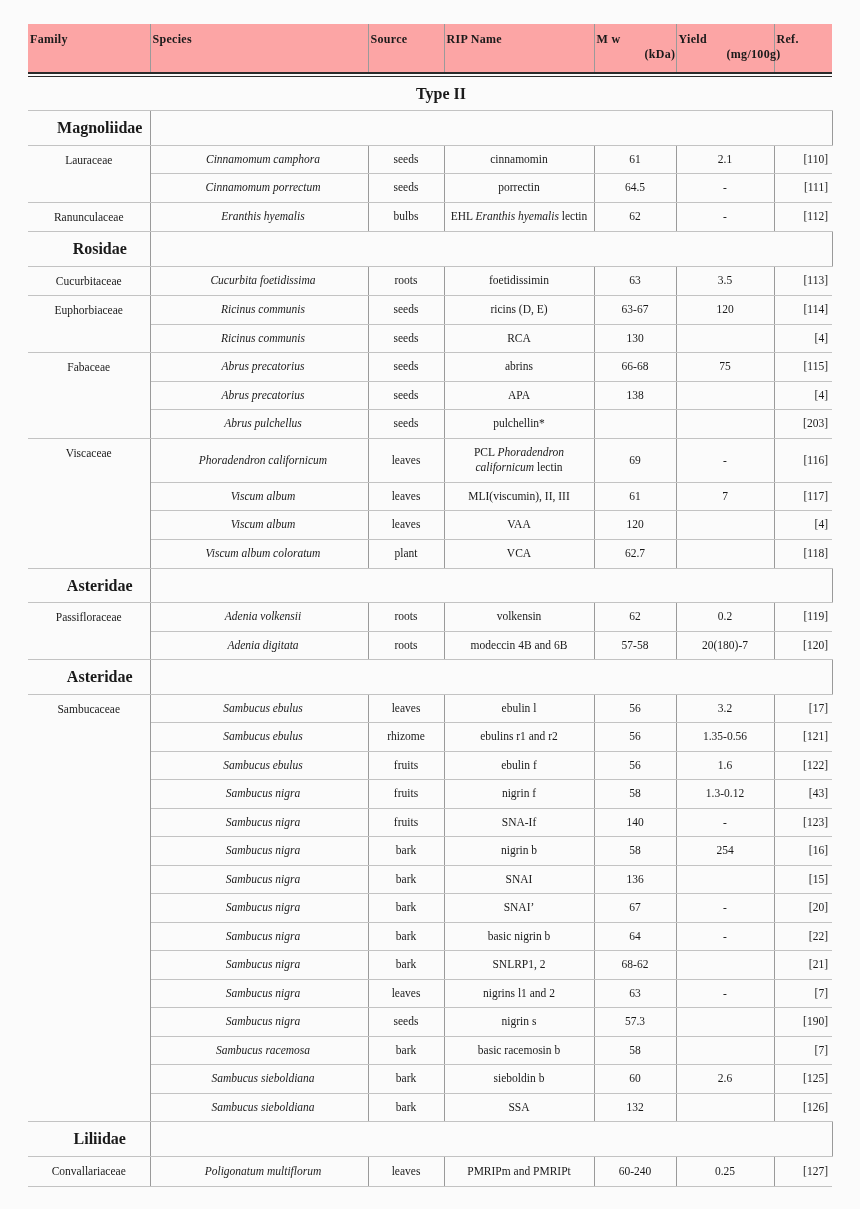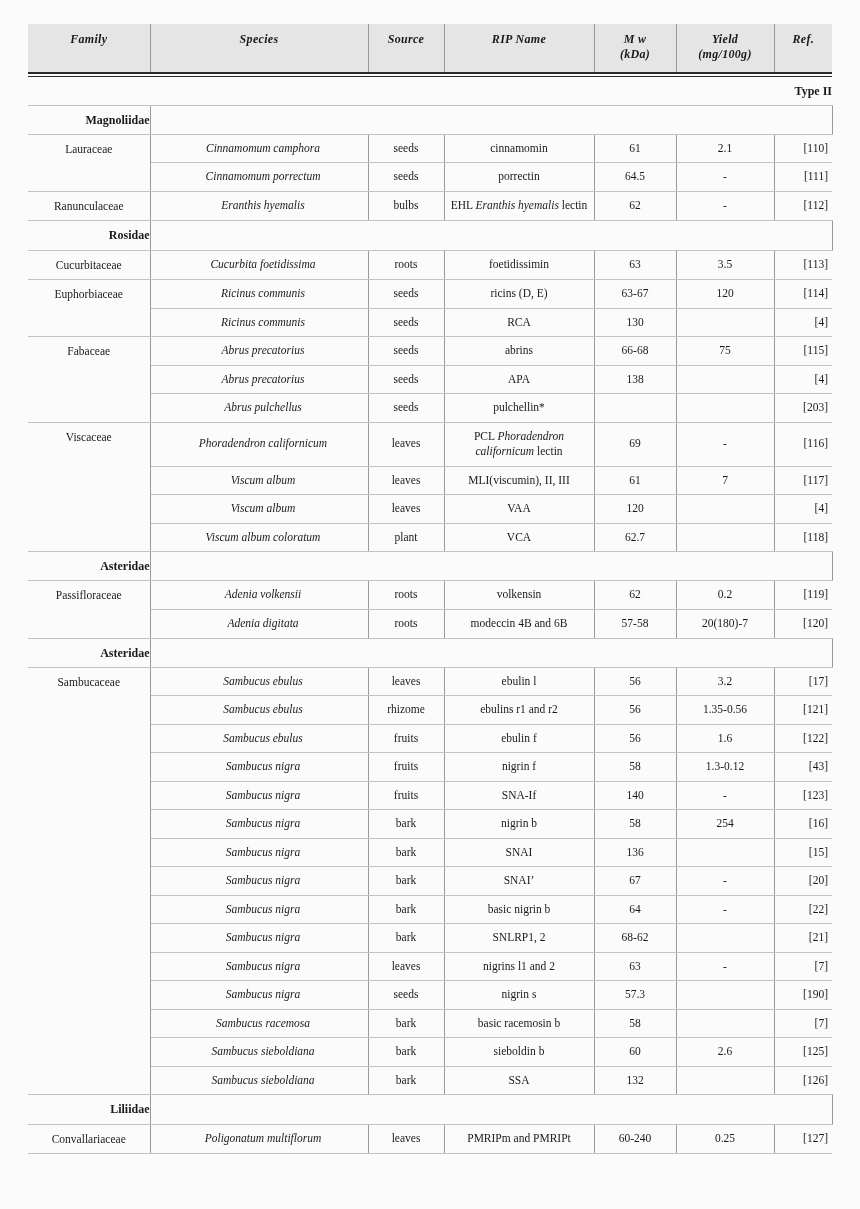--- a/index.html
+++ b/index.html
@@ -38,52 +38,52 @@
   table.rip col.c-source   { width: 76px; }
   table.rip col.c-rip      { width: 150px; }
   table.rip col.c-mw       { width: 82px; }
   table.rip col.c-yield    { width: 98px; }
   table.rip col.c-ref      { width: 58px; }
 
   
   thead th {
     font-weight: bold;
     font-size: 12px;
-    text-align: center;
+    text-align: left;
     vertical-align: top;
     padding: 8px 2px 10px 2px;
     letter-spacing: 0.3px;
     border-right: 1px solid #9a9a9a;
-    background: #e5e5e5;
-    font-style: italic;
+    background: #fca5a5;
   }
   thead th.last { border-right: none; }
   thead th .sub {
     display: block;
     font-weight: bold;
     font-size: 12px;
+    padding-left: 48px;
   }
 
   
   tr.doublerule td {
     padding: 0;
     height: 0;
     border-top: 2.5px solid #2b2b2b;
     border-bottom: 1.5px solid #2b2b2b;
     line-height: 0;
     font-size: 0;
   }
   tr.doublerule td div { height: 1.5px; background: #fbfbfb; font-size: 0; line-height: 0; }
 
   
   tr.group td.grouplabel {
     font-weight: bold;
-    font-size: 12px;
+    font-size: 16px;
     padding: 6px 0 6px 22px;
-    text-align: right;
+    text-align: center;
     border-bottom: 1px solid #c3c3c3;
     border-right: 1px solid #9a9a9a;
     white-space: nowrap;
   }
   tr.group td.groupfill {
     border-bottom: 1px solid #c3c3c3;
   }
   tr.group.topgroup td.grouplabel {
     border-right: none;
     border-bottom: 1px solid #c3c3c3;

